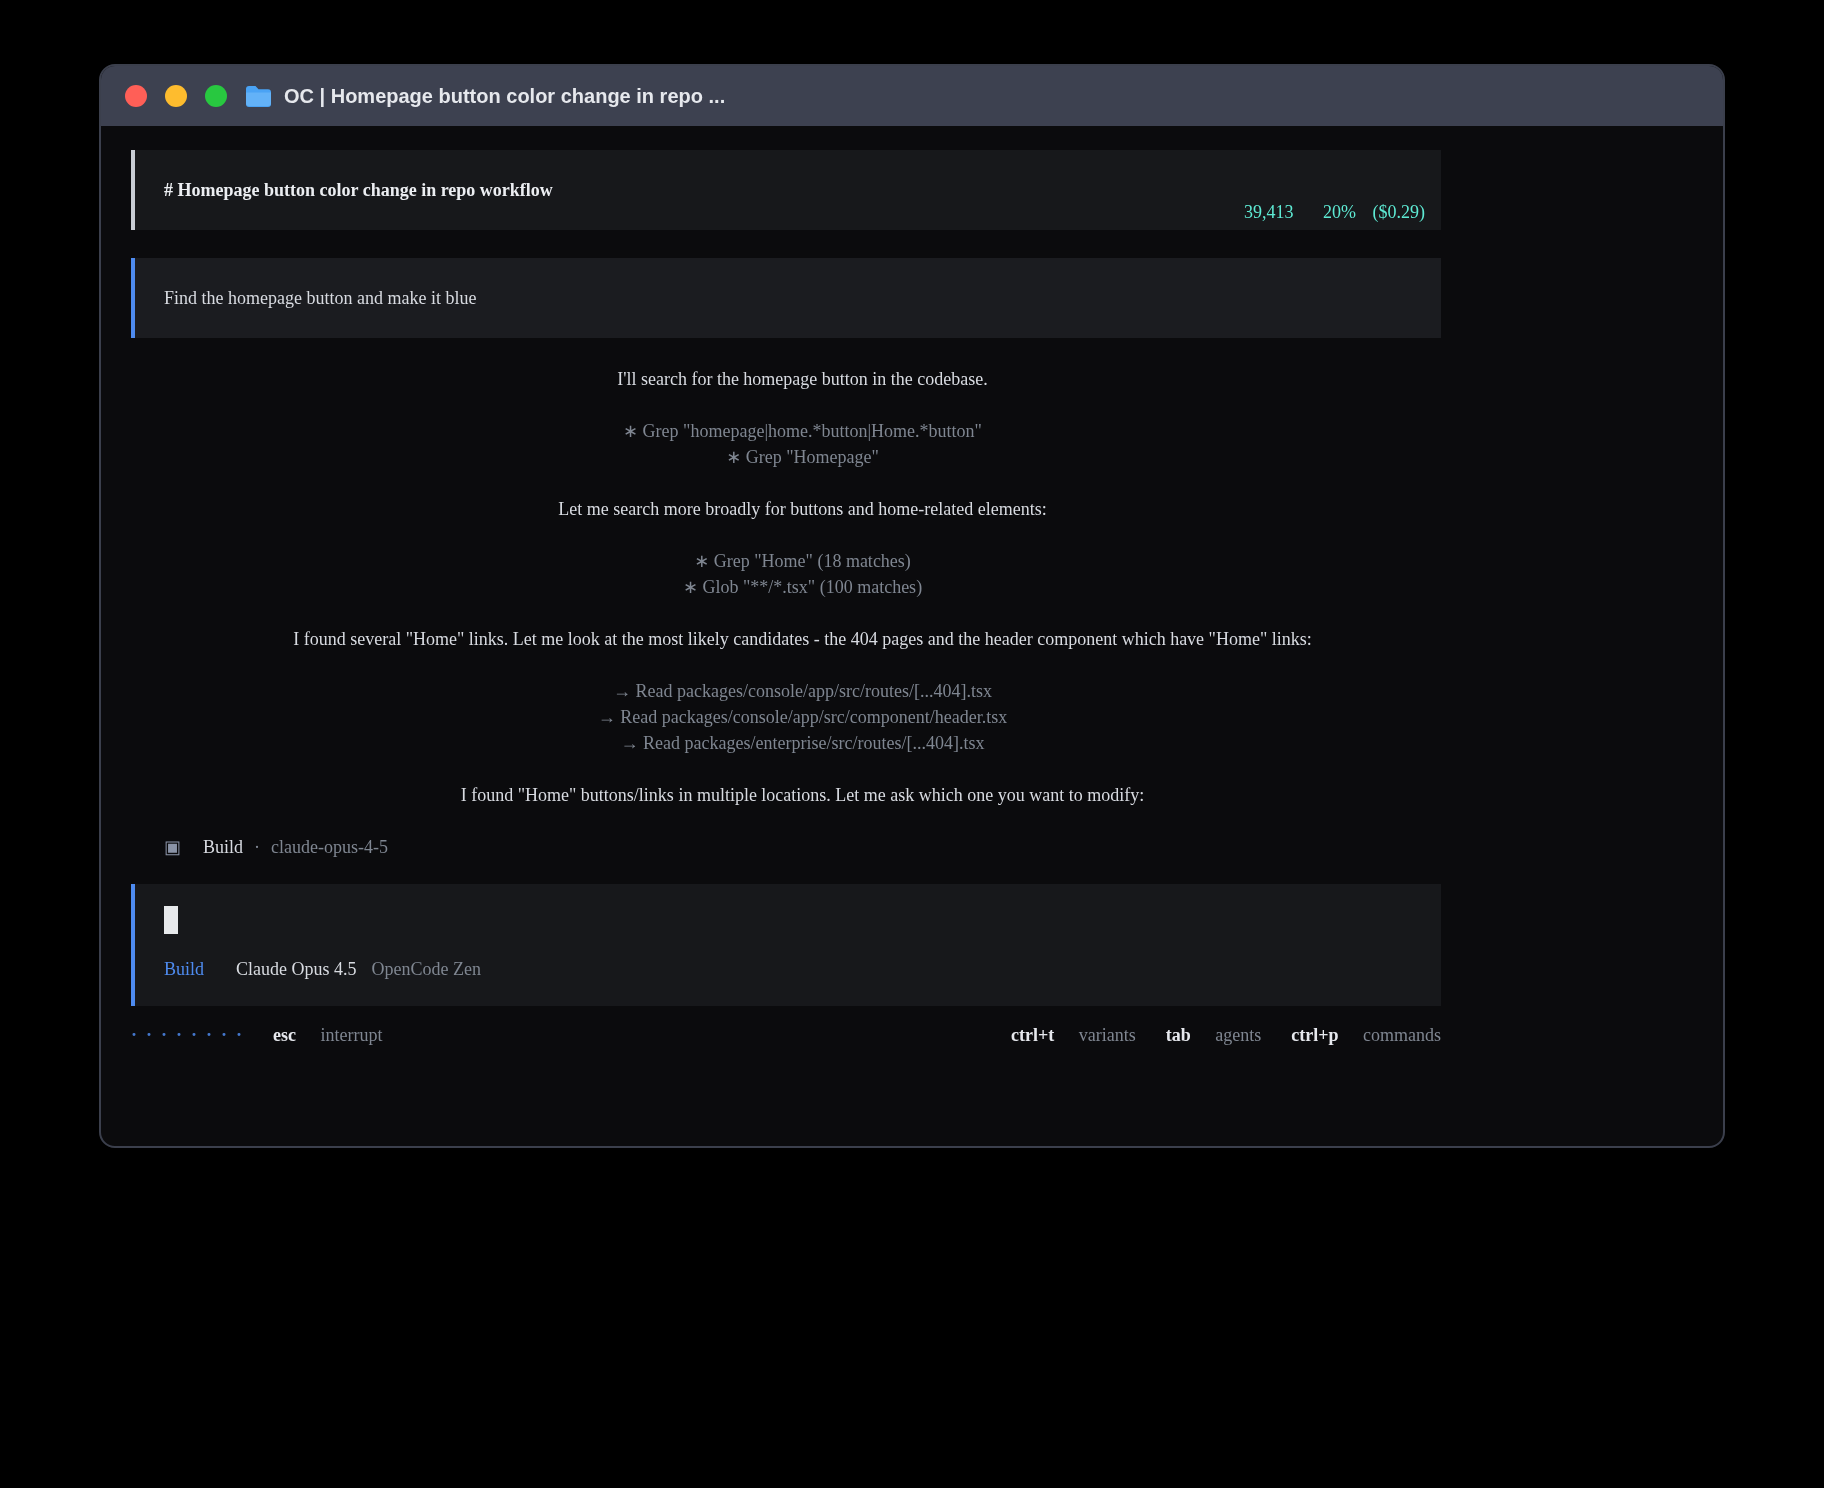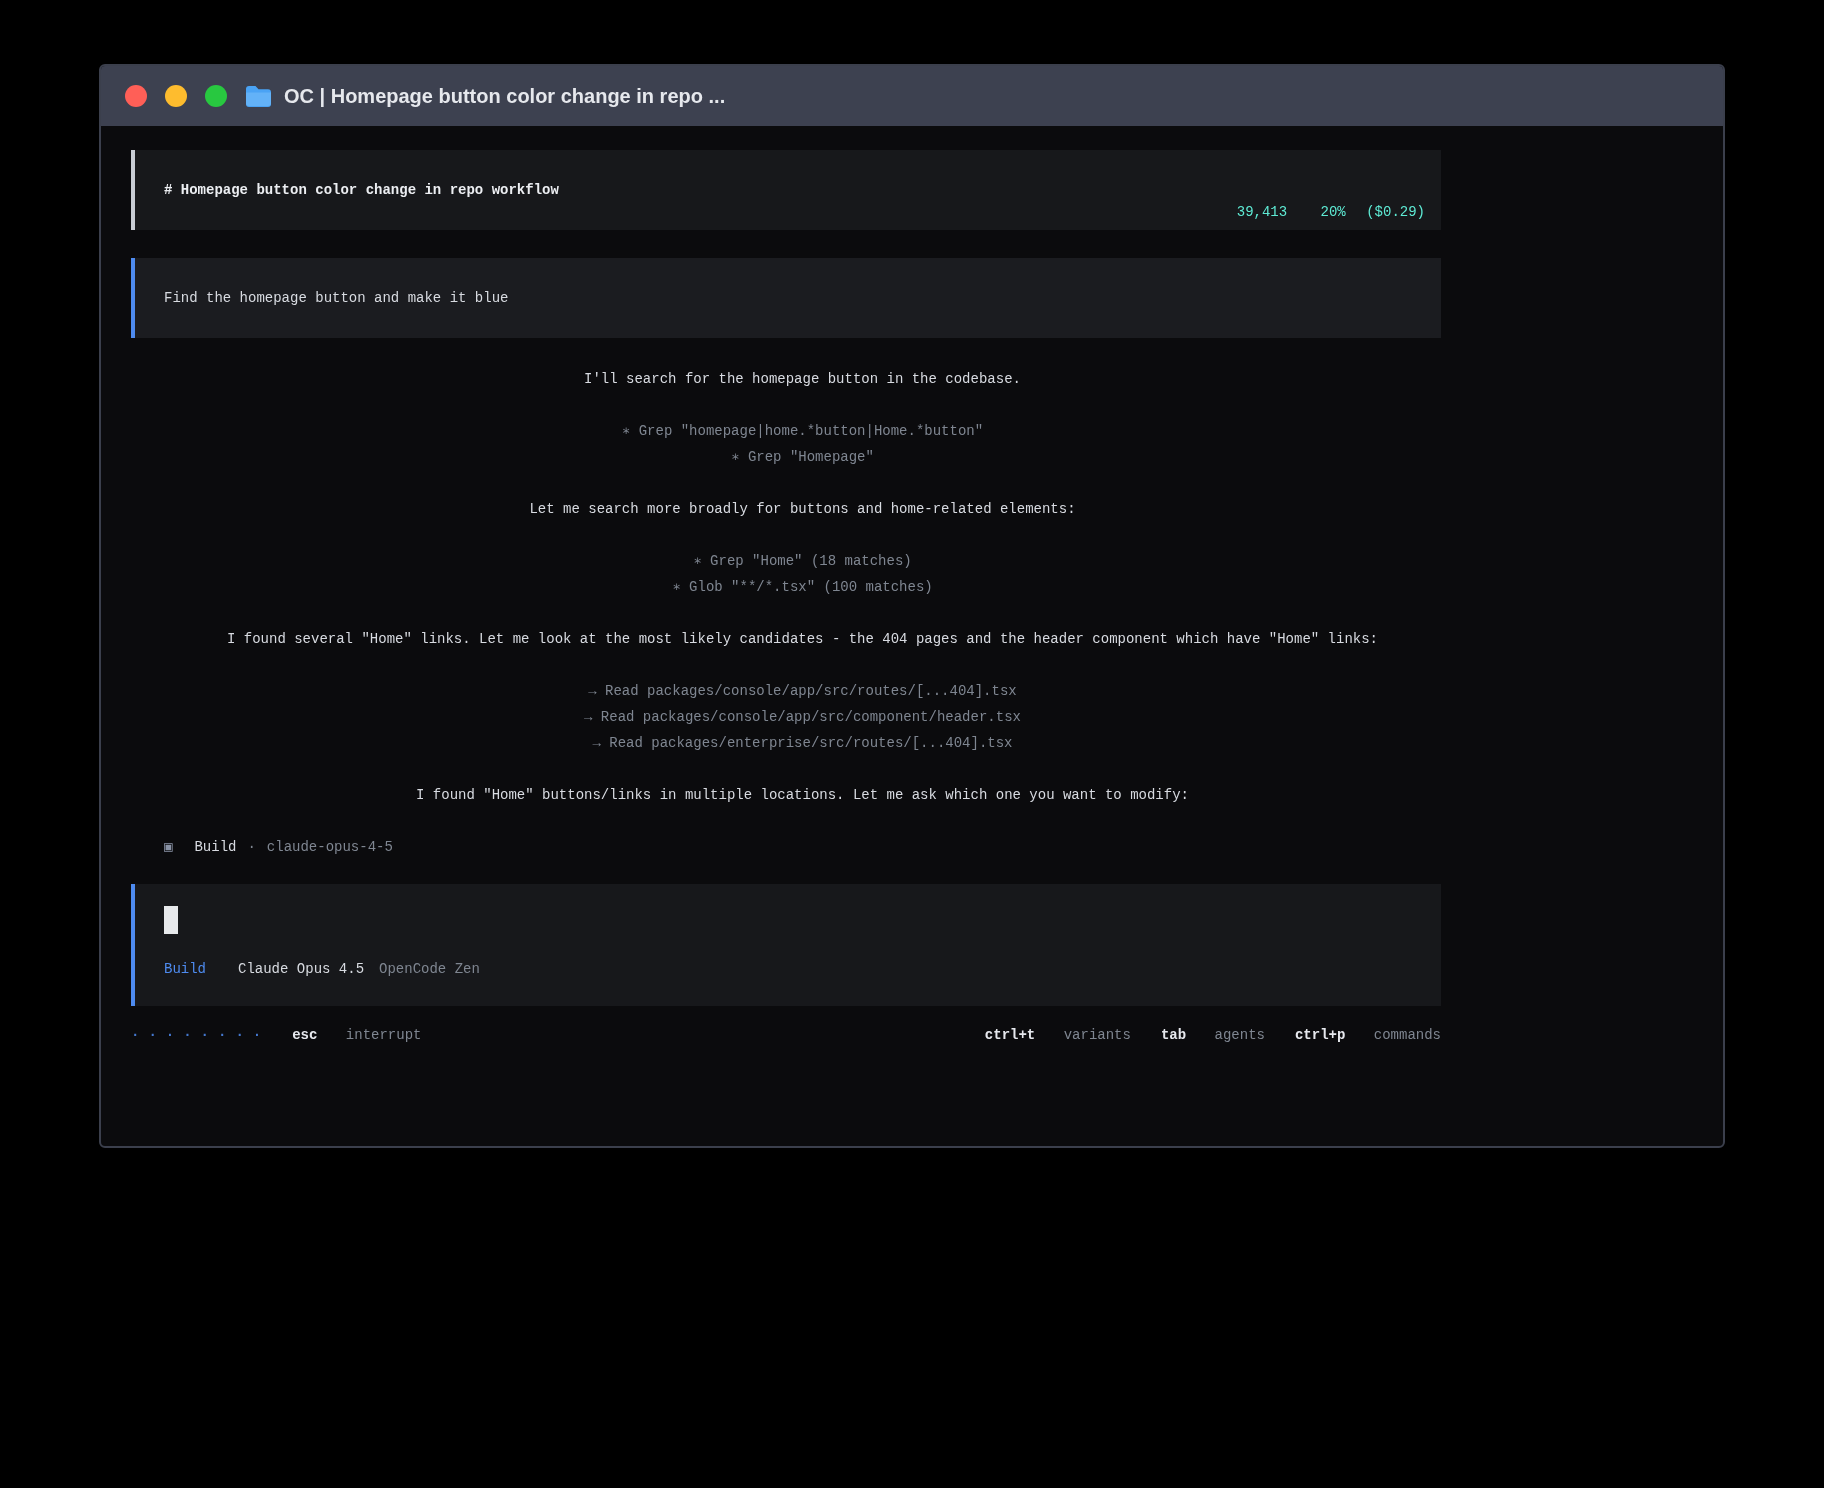--- a/index.html
+++ b/index.html
@@ -1,42 +1,42 @@
 <!DOCTYPE html>
 <html><head>
 <meta charset="utf-8">
 <style>
   * { margin:0; padding:0; box-sizing:border-box; }
   html,body { width:1824px; height:1488px; background:#000; overflow:hidden; }
 
   .window {
     position:absolute; left:99px; top:64px; width:1626px; height:1084px;
-    background:#0b0b0d; border:2px solid #3b3f4c; border-radius:6px; overflow:hidden;
+    background:#0b0b0d; border:2px solid #3b3f4c; border-radius:16px; overflow:hidden;
   }
 
   
   .titlebar {
     height:60px; background:#3d4150; display:flex; align-items:center; padding:0 24px;
   }
   .lights { display:flex; gap:18px; }
   .light { width:22px; height:22px; border-radius:50%; }
   .light.red    { background:#ff5f57; }
   .light.yellow { background:#febc2e; }
   .light.green  { background:#28c840; }
   .folder { margin-left:18px; display:flex; align-items:center; }
   .title-text {
     margin-left:12px; font:700 20px "Liberation Sans", sans-serif; color:#e6e8ed;
     white-space:nowrap;
   }
 
   
   .content {
     margin-left:30px; width:1310px;
-    font-family:Liberation Mono, monospace;
-    font-size:14px; line-height:26px; color:#d8dbe1;
+    font-family:Liberation Serif, serif;
+    font-size:18px; line-height:26px; color:#d8dbe1;
   }
 
   .session-header {
     margin-top:24px; height:80px; background:#17181b; border-left:4px solid #c9cdd4;
     display:flex; align-items:center; justify-content:space-between;
     padding:0 16px 0 29px;
   }
   .session-title { font-weight:700; color:#eceef2; white-space:nowrap; }
   .session-stats { color:#5eead4; white-space:nowrap;margin-top:44px; }
   .session-stats .pct  { margin-left:25px; }

